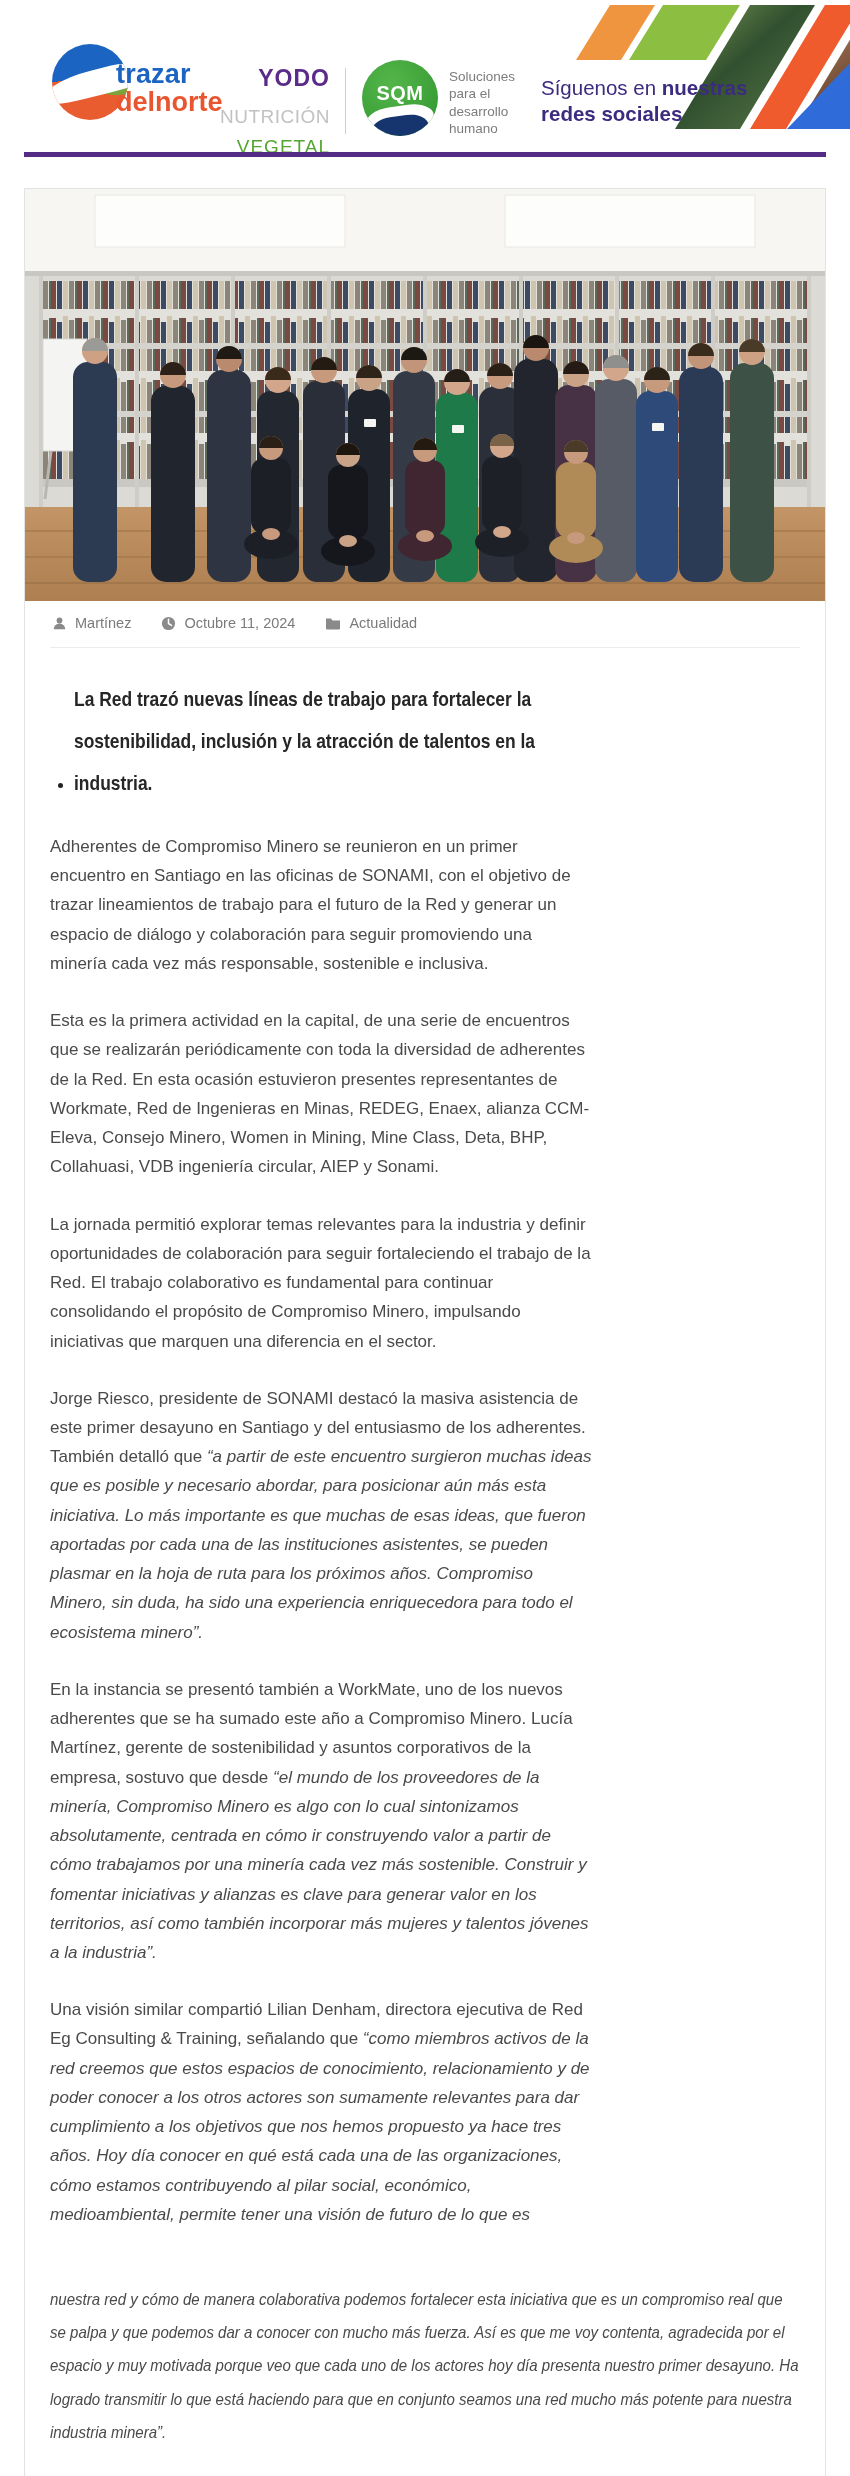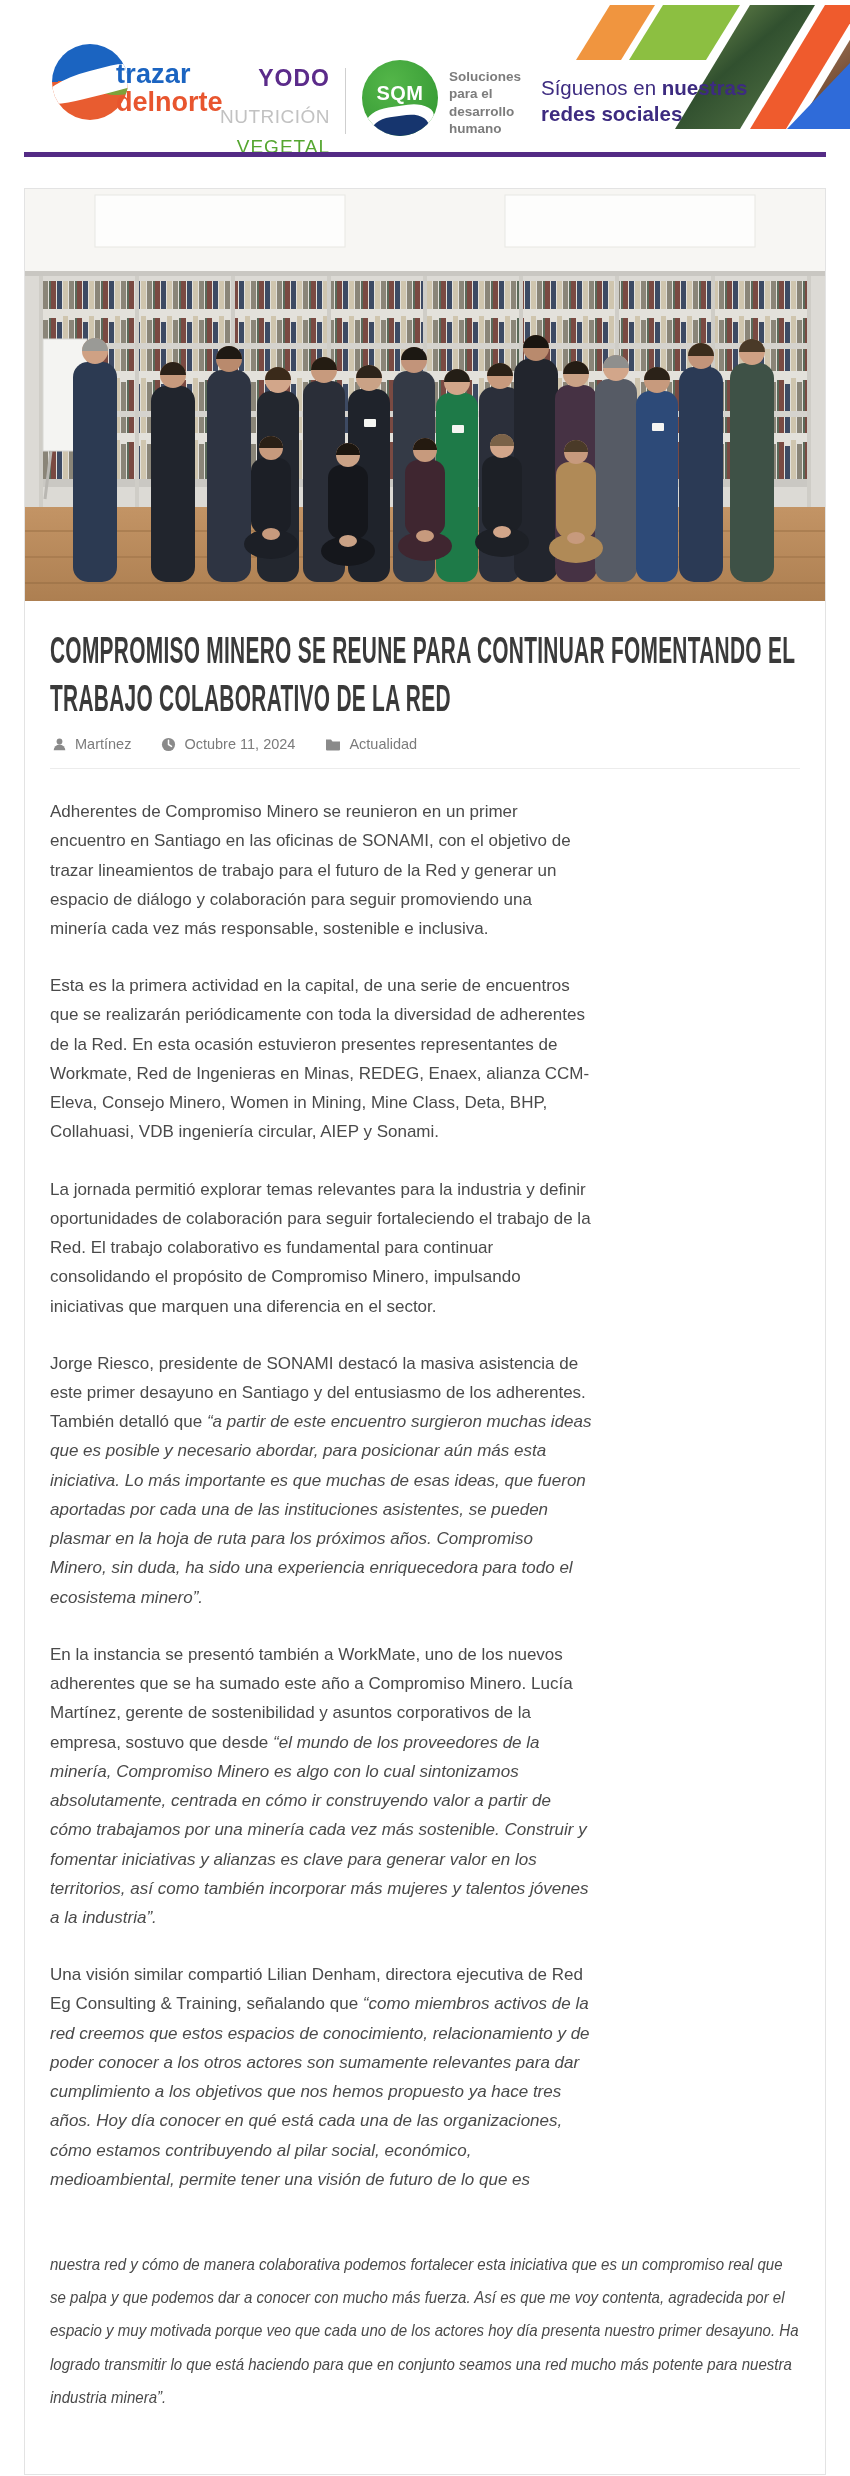--- a/index.html
+++ b/index.html
@@ -28,21 +28,21 @@
 
   .logo-sqm{position:absolute;left:362px;top:60px;display:flex;gap:11px;cursor:pointer;}
   .sqm-circle{width:76px;height:76px;border-radius:50%;position:relative;overflow:hidden;
               background:radial-gradient(circle at 38% 30%,#54b649,var(--sqm-green,#2f9430));}
   .sqm-badge{position:absolute;left:0;right:0;top:22px;text-align:center;color:#fff;font-weight:bold;
               font-size:20px;letter-spacing:.5px;}
   .sqm-circle::before{content:"";position:absolute;left:4px;bottom:4px;width:68px;height:26px;background:#fff;
               border-radius:50%/70%;transform:rotate(-8deg);}
   .sqm-circle::after{content:"";position:absolute;left:9px;bottom:-6px;width:58px;height:26px;
               background:var(--sqm-blue,#16356e);border-radius:50%/70%;transform:rotate(-8deg);}
-  .sqm-tagline{width:92px;font-size:13.5px;font-weight:bold;color:var(--sqm-gray,#7c7c7c);line-height:1.28;padding-top:8px;}
+  .sqm-tagline{width:92px;font-size:13.5px;font-weight:normal;color:var(--sqm-gray,#7c7c7c);line-height:1.28;padding-top:8px;}
 
   .social-banner{position:absolute;left:535px;top:5px;width:315px;height:124px;cursor:pointer;}
   .collage{position:absolute;inset:0;}
   .social-text{position:absolute;left:6px;top:70px;width:215px;font-size:20.5px;line-height:1.28;
                color:var(--social-purple,#3d2b80);}
   .social-text b{font-weight:bold;}
 
   .purple-rule{position:absolute;left:24px;right:24px;top:152px;height:5px;background:var(--accent-purple,#542b85);}
 
   
@@ -297,21 +297,20 @@
               <ellipse cx="0" cy="349" rx="9" ry="6" fill="#c79a7d"></ellipse>
               <circle cx="0" cy="263" r="12" fill="#c79a7d"></circle>
               <path d="M-12,263 a12,12 0 0 1 24,0" fill="#4a3a28"></path>
             </g>
         </g>
       </svg>
     </figure>
 
     <div class="article-inner">
 
-      <h1 class="article-title"><span class="title-inner">COMPROMISO MINERO SE REUNE PARA CONTINUAR FOMENTANDO EL TRABAJO COLABORATIVO DE LA RED</span></h1>
 
       <div class="meta-row">
         <span class="meta-item meta-link">
           <svg width="15" height="15" viewBox="0 0 16 16" fill="#8a8a8a">
               <circle cx="8" cy="4.8" r="3.1"></circle>
               <path d="M1.8,14.2 a6.2,6.2 0 0 1 12.4,0 z"></path>
             </svg>
           <span>Martínez</span>
         </span>
         <span class="meta-item">
@@ -322,20 +321,23 @@
           <span>Octubre 11, 2024</span>
         </span>
         <span class="meta-item meta-link">
           <svg width="16" height="14" viewBox="0 0 16 14" fill="#8a8a8a">
               <path d="M1,2.5 h5 l1.5,2 H15 a0,0 0 0 1 0,0 v8 a1,1 0 0 1 -1,1 H2 a1,1 0 0 1 -1,-1 z"></path>
             </svg>
           <span>Actualidad</span>
         </span>
       </div>
 
+      <ul class="highlight-list">
+        <li><span class="hl-inner">La Red trazó nuevas líneas de trabajo para fortalecer la sostenibilidad, inclusión y la atracción de talentos en la industria.</span></li>
+      </ul>
 
       <p class="para">Adherentes de Compromiso Minero se reunieron en un primer encuentro en Santiago en las oficinas de SONAMI, con el objetivo de trazar lineamientos de trabajo para el futuro de la Red y generar un espacio de diálogo y colaboración para seguir promoviendo una minería cada vez más responsable, sostenible e inclusiva.</p>
       <p class="para">Esta es la primera actividad en la capital, de una serie de encuentros que se realizarán periódicamente con toda la diversidad de adherentes de la Red. En esta ocasión estuvieron presentes representantes de Workmate, Red de Ingenieras en Minas, REDEG, Enaex, alianza CCM-Eleva, Consejo Minero, Women in Mining, Mine Class, Deta, BHP, Collahuasi, VDB ingeniería circular, AIEP y Sonami.</p>
       <p class="para">La jornada permitió explorar temas relevantes para la industria y definir oportunidades de colaboración para seguir fortaleciendo el trabajo de la Red. El trabajo colaborativo es fundamental para continuar consolidando el propósito de Compromiso Minero, impulsando iniciativas que marquen una diferencia en el sector.</p>
 
       <p class="para"><span>Jorge Riesco, presidente de SONAMI destacó la masiva asistencia de este primer desayuno en Santiago y del entusiasmo de los adherentes. También detalló que </span><em>“a partir de este encuentro surgieron muchas ideas que es posible y necesario abordar, para posicionar aún más esta iniciativa. Lo más importante es que muchas de esas ideas, que fueron aportadas por cada una de las instituciones asistentes, se pueden plasmar en la hoja de ruta para los próximos años. Compromiso Minero, sin duda, ha sido una experiencia enriquecedora para todo el ecosistema minero”.</em></p>
 
       <p class="para"><span>En la instancia se presentó también a WorkMate, uno de los nuevos adherentes que se ha sumado este año a Compromiso Minero. Lucía Martínez, gerente de sostenibilidad y asuntos corporativos de la empresa, sostuvo que desde </span><em>“el mundo de los proveedores de la minería, Compromiso Minero es algo con lo cual sintonizamos absolutamente, centrada en cómo ir construyendo valor a partir de cómo trabajamos por una minería cada vez más sostenible. Construir y fomentar iniciativas y alianzas es clave para generar valor en los territorios, así como también incorporar más mujeres y talentos jóvenes a la industria”.</em></p>
 
       <p class="para"><span>Una visión similar compartió Lilian Denham, directora ejecutiva de Red Eg Consulting &amp; Training, señalando que </span><em>“como miembros activos de la red creemos que estos espacios de conocimiento, relacionamiento y de poder conocer a los otros actores son sumamente relevantes para dar cumplimiento a los objetivos que nos hemos propuesto ya hace tres años. Hoy día conocer en qué está cada una de las organizaciones, cómo estamos contribuyendo al pilar social, económico, medioambiental, permite tener una visión de futuro de lo que es</em></p>

